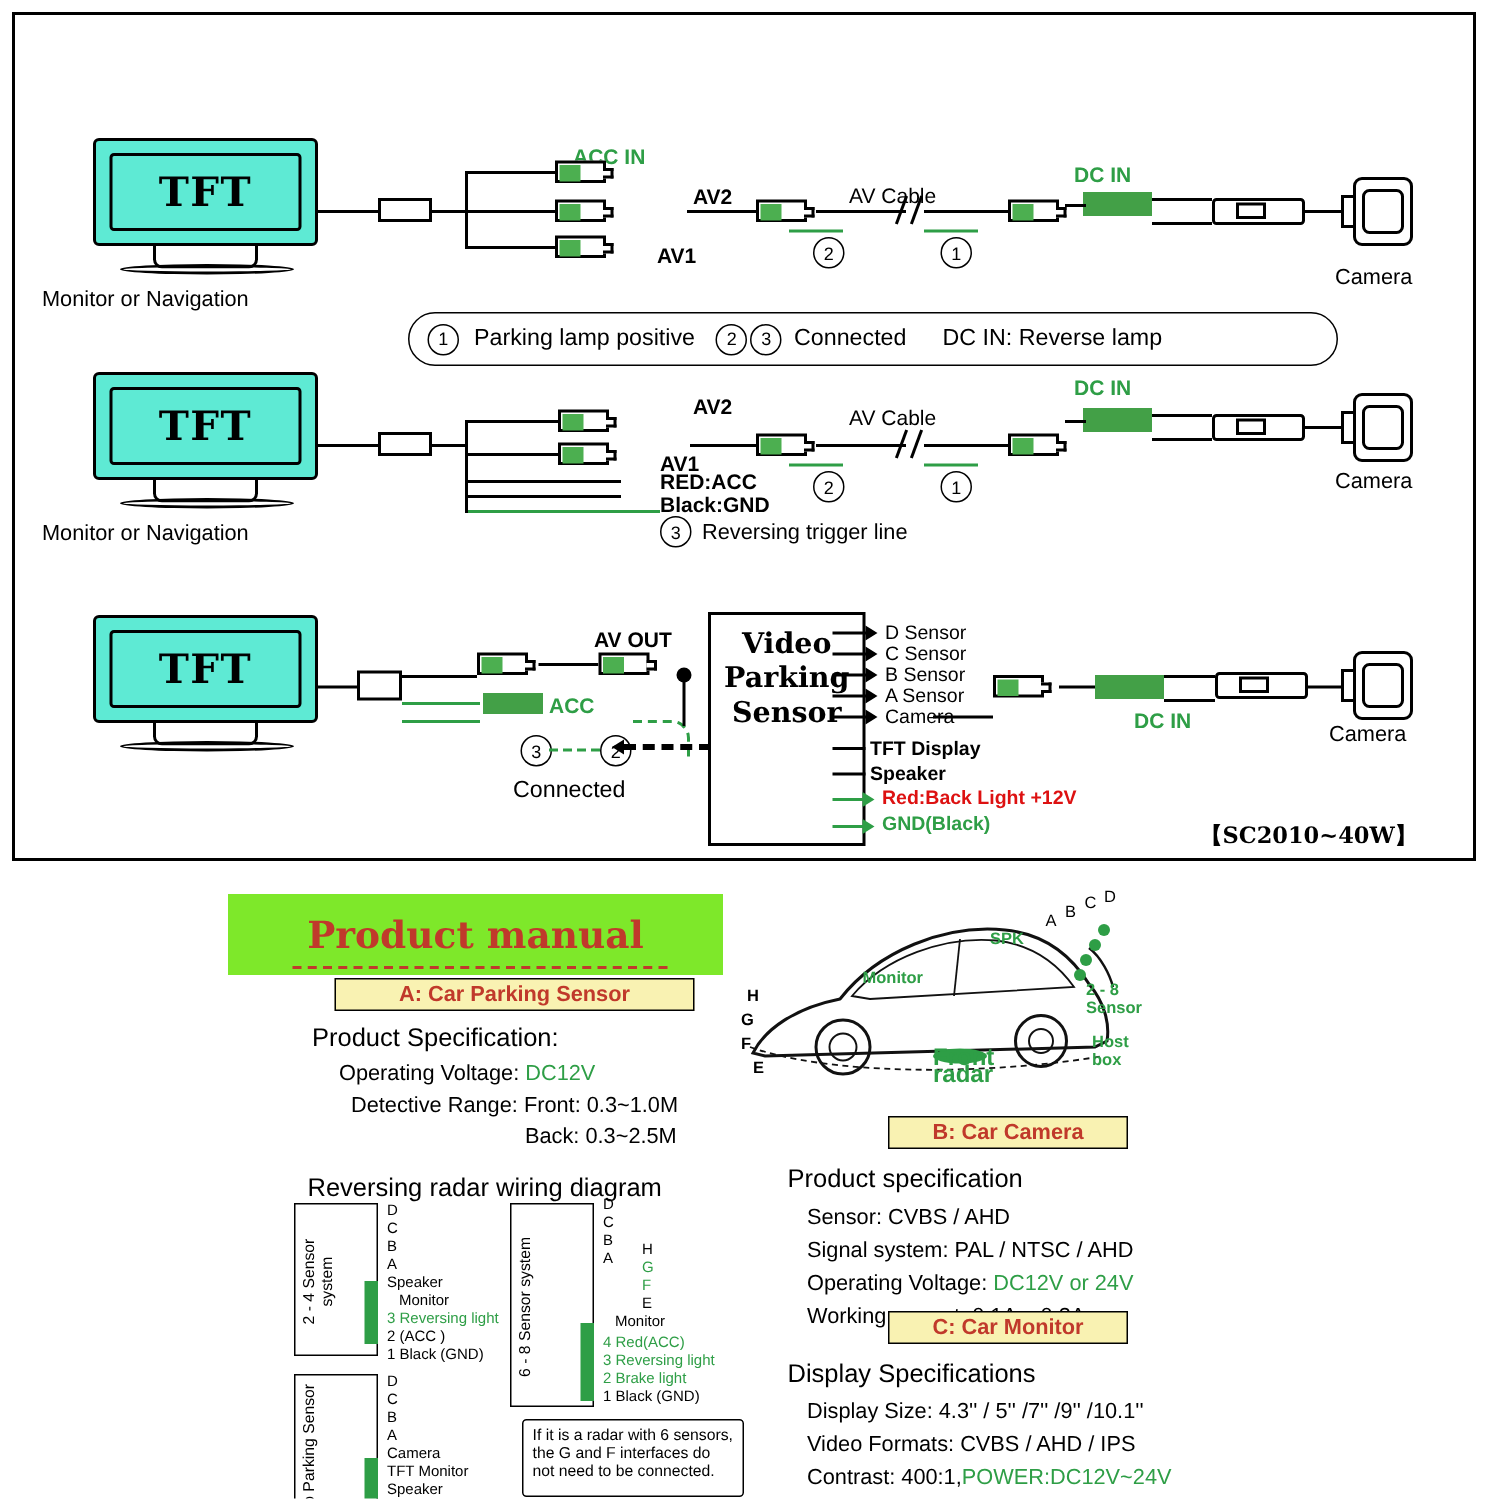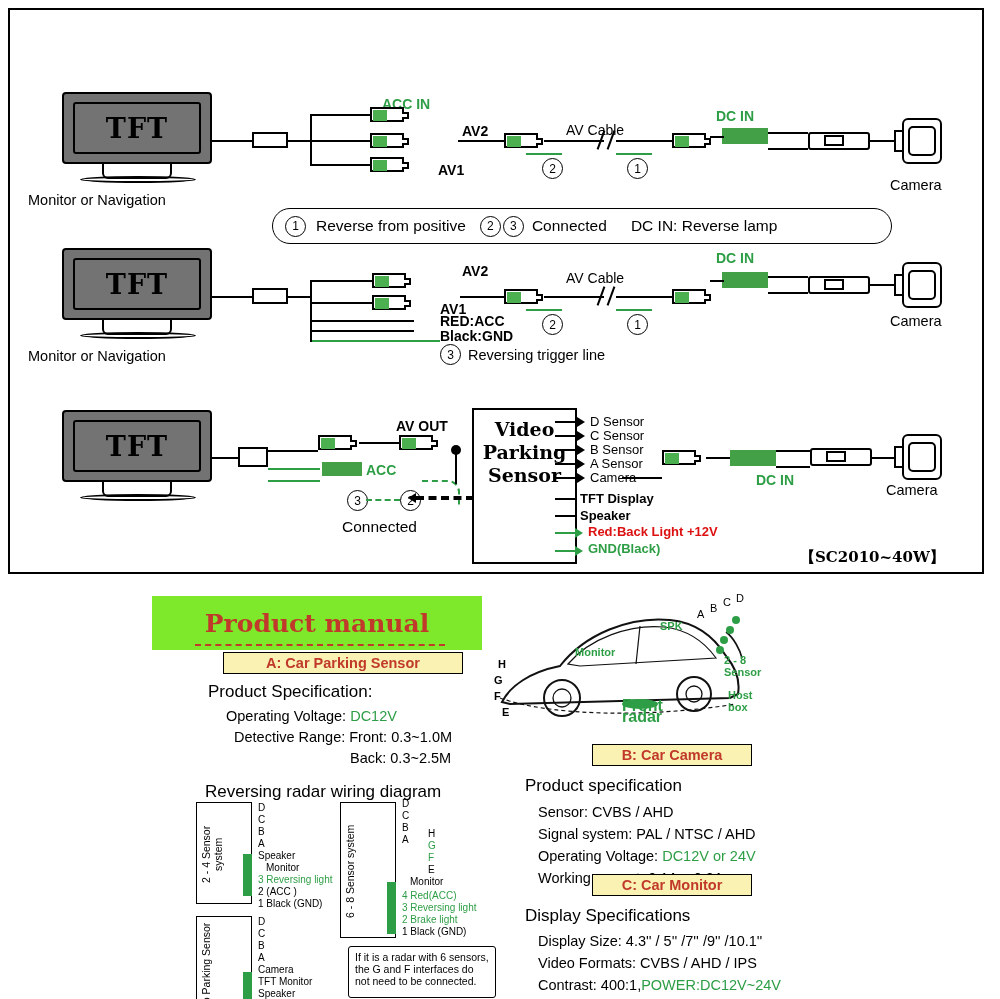--- a/index.html
+++ b/index.html
@@ -6,21 +6,21 @@
   body{width:1000px;height:999px;font-family:"Liberation Sans",sans-serif;color:#000;position:relative;overflow:hidden;}
   .page{position:relative;width:1000px;height:999px;}
 
   
   .top-panel{position:absolute;left:8px;top:8px;width:976px;height:566px;border:2px solid #000;box-sizing:border-box;background:#fff;}
   .title-box{position:absolute;left:225px;top:20px;width:538px;height:50px;background:#b0b0b0;display:flex;align-items:center;justify-content:center;}
   .title-box span{font-family:"DejaVu Serif",serif;font-size:35px;font-weight:bold;letter-spacing:1px;color:#111;}
 
   
   .monitor{position:absolute;width:150px;height:82px;}
-  .monitor .screen{position:absolute;left:0;top:0;width:150px;height:72px;border:2px solid #000;border-radius:4px;box-sizing:border-box;background:#737373;}
+  .monitor .screen{position:absolute;left:0;top:0;width:150px;height:72px;border:2px solid #000;border-radius:4px;box-sizing:border-box;background:#5eead4;}
   .monitor .screen .inner{position:absolute;left:9px;top:8px;right:9px;bottom:8px;border:2px solid #000;border-radius:3px;display:flex;align-items:center;justify-content:center;}
   .monitor .screen .inner span{font-family:"DejaVu Serif",serif;font-size:27px;font-weight:bold;letter-spacing:1px;}
   .monitor .stand{position:absolute;left:40px;top:71px;width:70px;height:16px;border:2px solid #000;border-top:none;box-sizing:border-box;
      border-radius:0 0 6px 6px;}
   .monitor .base{position:absolute;left:18px;top:84px;width:116px;height:7px;border:2px solid #000;border-radius:50%;box-sizing:border-box;}
 
   .caption{position:absolute;font-size:14.5px;}
 
   
   .ln{position:absolute;background:#000;}
@@ -149,21 +149,21 @@
     <div class="ln h" style="left:860px;top:130px;width:32px;"></div>
     <div class="camera" style="left:892px;top:108px;">
       <div class="body"></div>
         <div class="lens"></div>
         <div class="hood"></div>
     </div>
     <div class="caption" style="left:880px;top:167px;">Camera</div>
 
     <div class="noteline" style="left:262px;top:198px;width:620px;height:36px;">
       <div class="circ" style="position:relative;left:12px;top:0;border:1.6px solid #000;">1</div>
-      <div style="position:relative;left:22px;font-size:15.5px;">Reverse from positive</div>
+      <div style="position:relative;left:22px;font-size:15.5px;">Parking lamp positive</div>
       <div class="circ" style="position:relative;left:36px;">2</div>
       <div class="circ" style="position:relative;left:38px;">3</div>
       <div style="position:relative;left:46px;font-size:15.5px;">Connected</div>
       <div style="position:relative;left:70px;font-size:15.5px;">DC IN: Reverse lamp</div>
     </div>
 
     <div class="monitor" style="left:52px;top:238px;">
       <div class="screen">
         <div class="inner">
             <span>TFT</span>

